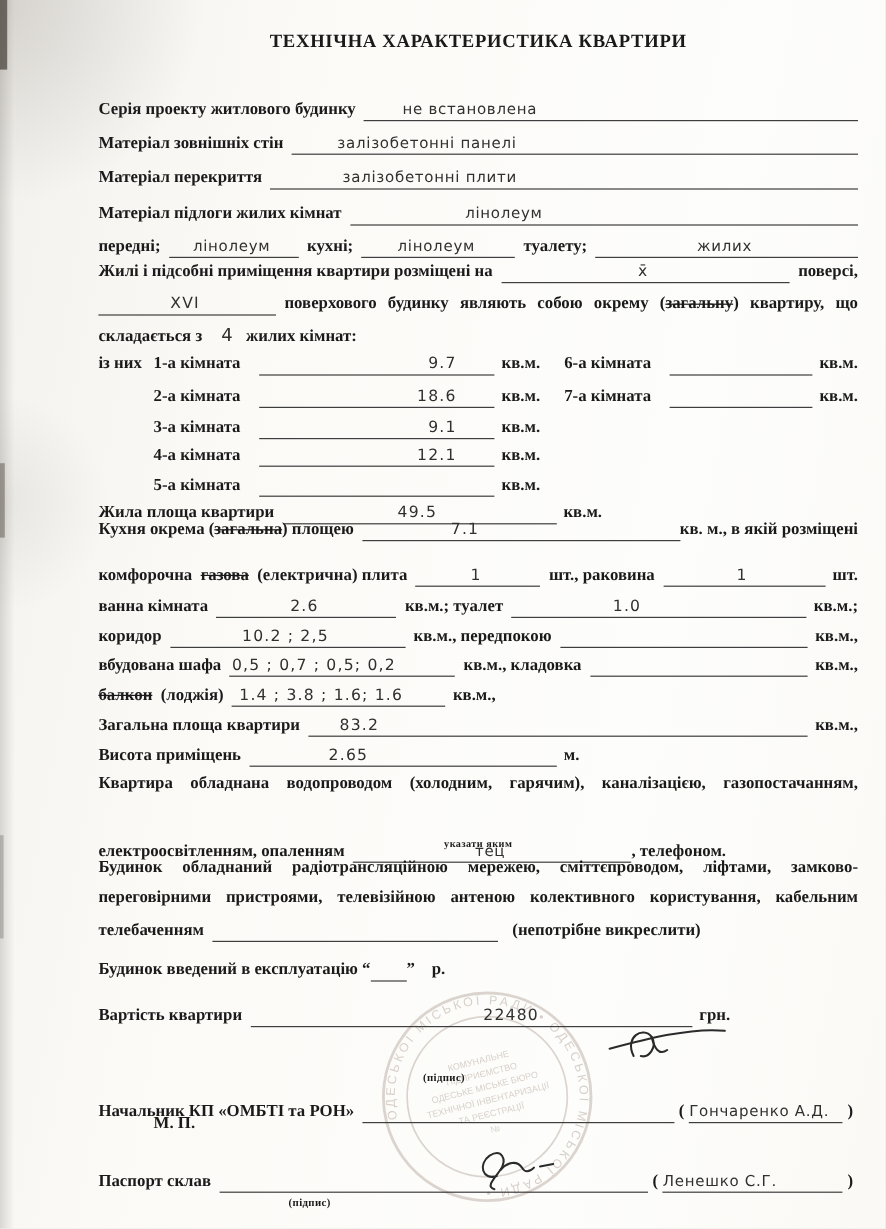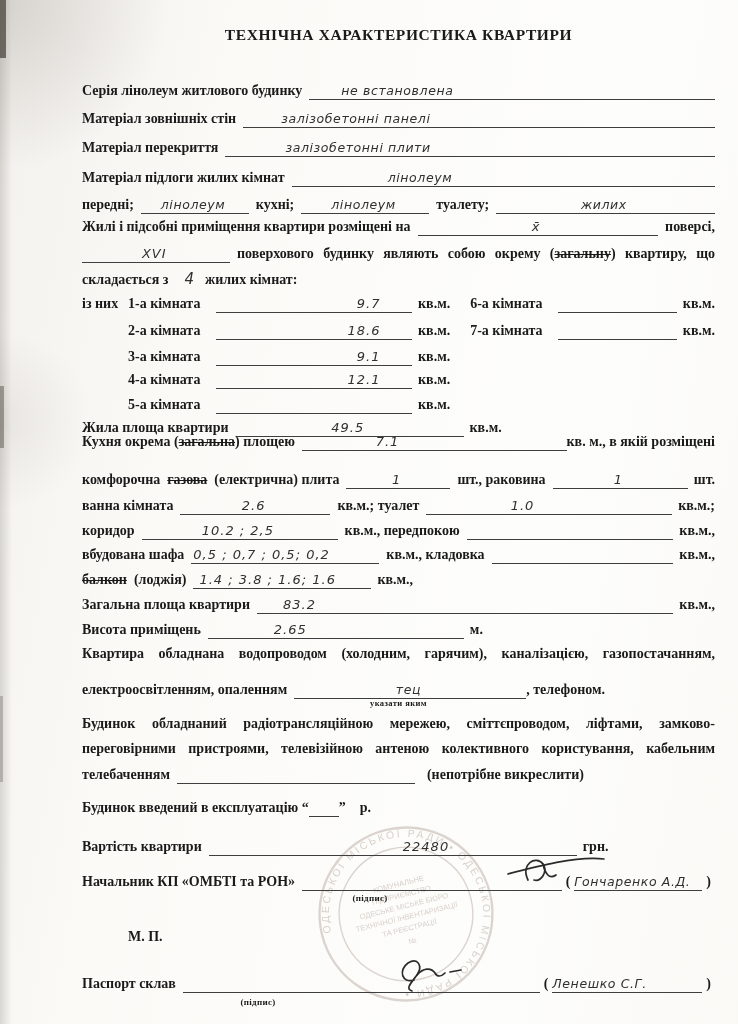--- a/index.html
+++ b/index.html
@@ -23,21 +23,21 @@
 
   .row { position:absolute; left:82px; right:23px; display:flex; align-items:baseline;
     font-weight:700; font-size:14px; line-height:17px; white-space:nowrap; }
   .p-line { position:absolute; left:82px; right:23px; font-weight:700; font-size:14px;
     text-align:justify; text-align-last:justify; }
   .u { border-bottom:1.3px solid #3e3e3e; display:inline-block; overflow:visible; }
   .u::after { content:"\00a0"; }
   .grow { flex:1 1 auto; }
   .gap { margin-left:7px; }
   .unit { margin-left:6px; }
-  .hw { font-family:"DejaVu Sans", sans-serif; font-style:italic; font-weight:400;
+  .hw { font-family:"DejaVu Sans", sans-serif; font-weight:400;
     font-size:12.5px; color:#30302f; letter-spacing:.6px; }
   .num { font-size:13px; letter-spacing:1px; }
   .xout { text-decoration:line-through; text-decoration-thickness:1.4px; }
   .jspan { text-align:justify; text-align-last:justify; }
   .ctr { text-align:center; }
   .rgt { text-align:right; }
   .cell-intro { width:46px; flex:0 0 46px; }
   .cell-label { width:88px; flex:0 0 88px; }
   .cap { position:absolute; font-size:9px; font-weight:700; text-align:center; letter-spacing:.3px; }
   .note { position:absolute; left:82px; right:23px; text-align:center; font-size:8.5px;
@@ -74,21 +74,21 @@
       <text x="100" y="94">ОДЕСЬКЕ МІСЬКЕ БЮРО</text>
       <text x="100" y="106">ТЕХНІЧНОЇ ІНВЕНТАРИЗАЦІЇ</text>
       <text x="100" y="118">ТА РЕЄСТРАЦІЇ</text>
       <text x="100" y="132">№</text>
     </g>
   </svg>
 
   <div class="title">ТЕХНІЧНА ХАРАКТЕРИСТИКА КВАРТИРИ</div>
 
   <div class="row" style="top:82px">
-    <span>Серія лінолеум житлового будинку</span>
+    <span>Серія проекту житлового будинку</span>
     <span class="u grow gap" style="padding-left:32px"><span class="hw">не встановлена</span></span>
   </div>
 
   <div class="row" style="top:110px">
     <span>Матеріал зовнішніх стін</span>
     <span class="u grow gap" style="padding-left:38px"><span class="hw">залізобетонні панелі</span></span>
   </div>
 
   <div class="row" style="top:139px">
     <span>Матеріал перекриття</span>
@@ -229,21 +229,21 @@
   </div>
 
   <div class="row" style="top:621px">
     <span>Висота приміщень</span>
     <span class="u gap" style="width:256px; padding-left:66px"><span class="hw num">2.65</span></span>
     <span class="unit">м.</span>
   </div>
 
   <div class="p-line" style="top:646px">Квартира обладнана водопроводом (холодним, гарячим), каналізацією, газопостачанням,</div>
 
-  <div class="row" style="top:681px">
+  <div class="row" style="top:700px">
     <span>електроосвітленням, опаленням</span>
     <span class="u ctr gap" style="width:232px"><span class="hw">тец</span></span>
     <span>, телефоном.</span>
   </div>
 
   <div class="note" style="top:698px">указати яким</div>
 
   <div class="p-line" style="top:716px">Будинок обладнаний радіотрансляційною мережею, сміттєпроводом, ліфтами, замково-</div>
   <div class="p-line" style="top:741px">переговірними пристроями, телевізійною антеною колективного користування, кабельним</div>
 
@@ -259,21 +259,21 @@
     <span>”</span>
     <span class="gap" style="margin-left:14px">р.</span>
   </div>
 
   <div class="row" style="top:838px">
     <span>Вартість квартири</span>
     <span class="u ctr gap" style="width:368px; padding-left:70px"><span class="hw num">22480</span></span>
     <span class="unit">грн.</span>
   </div>
 
-  <div class="row" style="top:873px">
+  <div class="row" style="top:917px">
     <span>Начальник КП «ОМБТІ та РОН»</span>
     <span class="u grow gap"></span>
     <span class="paren">(</span>
     <span class="name-u" style="width:128px"><span class="hw">Гончаренко А.Д.</span></span>
     <span class="paren">)</span>
   </div>
   <div class="cap" style="top:893px; left:310px; width:120px">(підпис)</div>
 
   <svg class="sig" style="left:498px; top:850px" width="112" height="38" viewBox="0 0 112 38">
     <path d="M30,30 C22,14 38,5 45,14 C50,22 43,32 36,30"></path>

